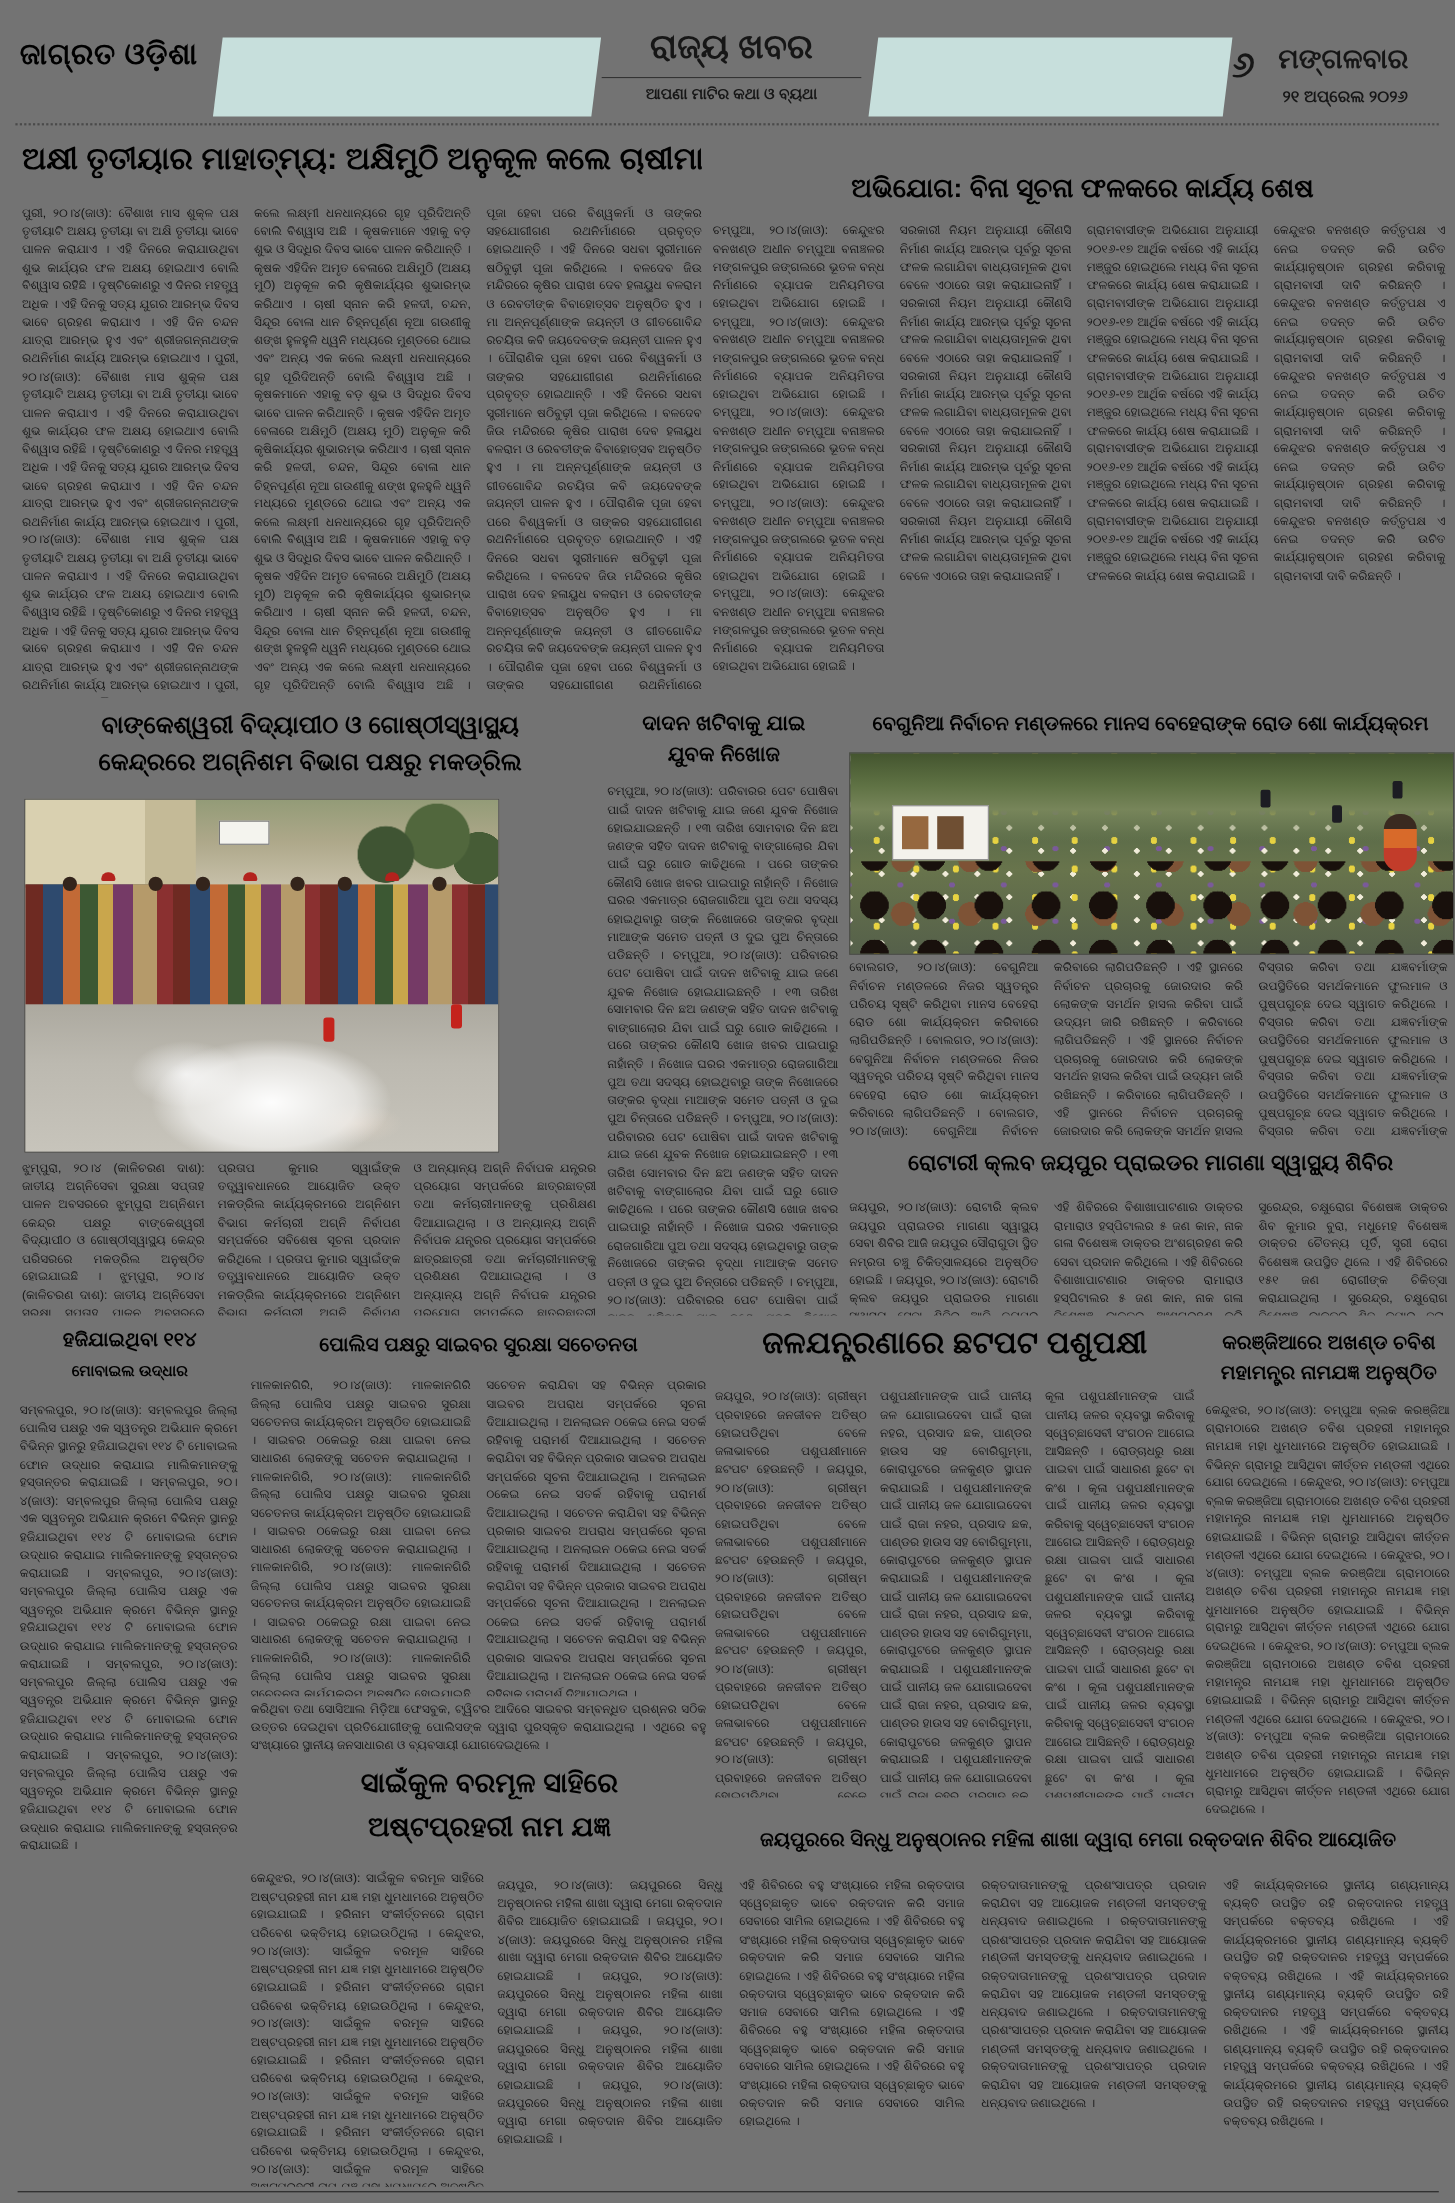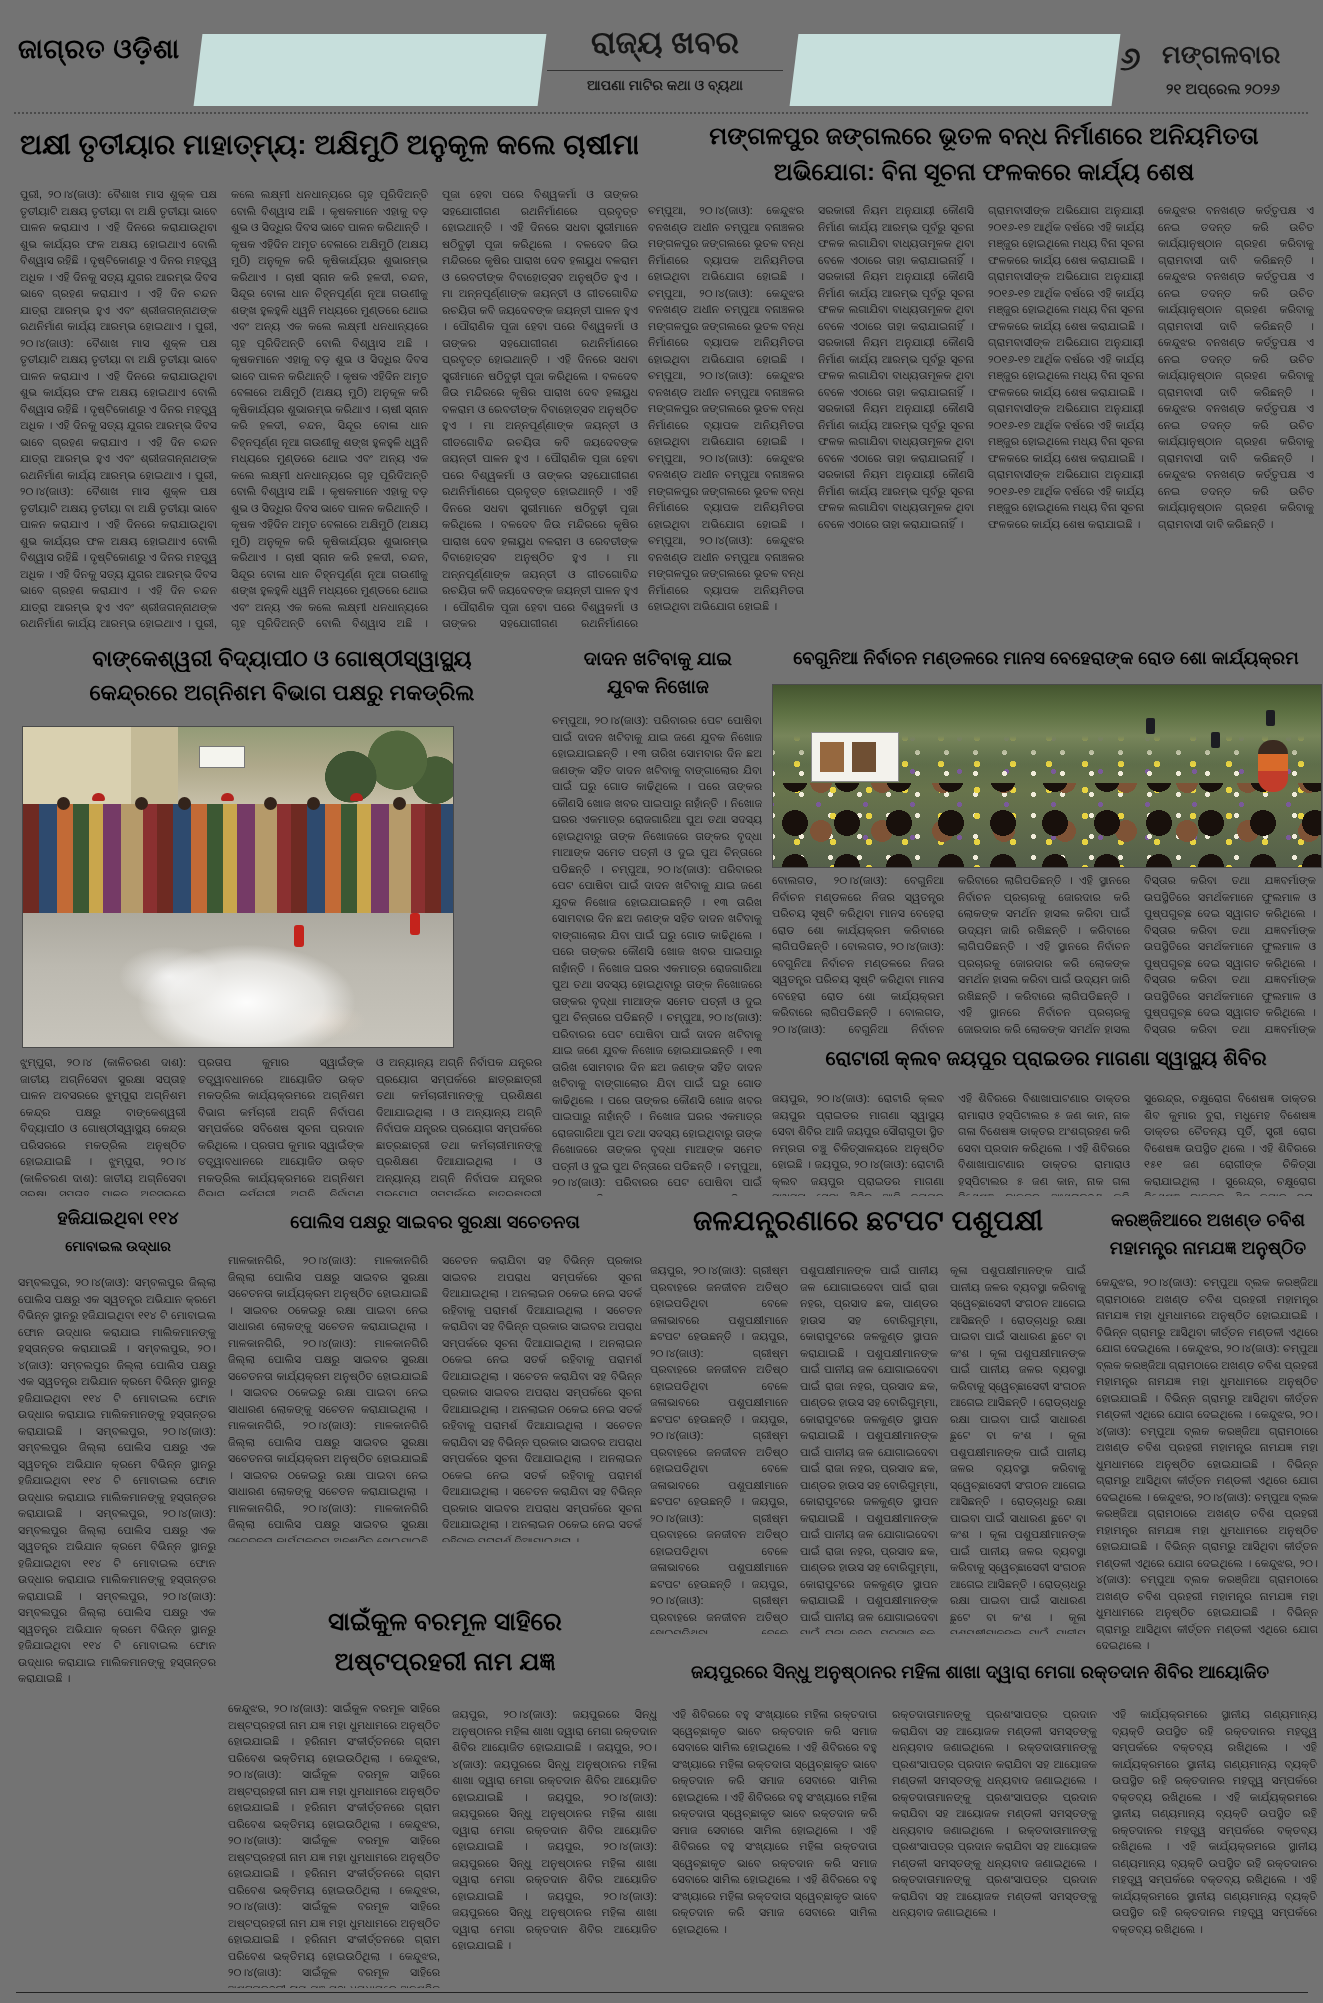--- a/index.html
+++ b/index.html
@@ -82,21 +82,20 @@
   <div class="abs pagenum">୬</div>
   <div class="abs day">ମଙ୍ଗଳବାର</div>
   <div class="abs date">୨୧ ଅପ୍ରେଲ ୨୦୨୬</div>
   <div class="abs dotted"></div>
 
   <div class="abs h" style="left:20px;top:128px;width:618px;font-size:28px;">ଅକ୍ଷୀ ତୃତୀୟାର ମାହାତ୍ମ୍ୟ: ଅକ୍ଷିମୁଠି ଅନୁକୂଳ କଲେ ଚାଷୀମାନେ</div>
   <div class="abs col" style="left:20px;top:186px;width:197px;height:448px;">ପୁରୀ, ୨୦।୪(ଜାଓ): ବୈଶାଖ ମାସ ଶୁକ୍ଳ ପକ୍ଷ ତୃତୀୟାଟି ଅକ୍ଷୟ ତୃତୀୟା ବା ଅକ୍ଷି ତୃତୀୟା ଭାବେ ପାଳନ କରାଯାଏ । ଏହି ଦିନରେ କରାଯାଉଥିବା ଶୁଭ କାର୍ଯ୍ୟର ଫଳ ଅକ୍ଷୟ ହୋଇଥାଏ ବୋଲି ବିଶ୍ୱାସ ରହିଛି । ଦୃଷ୍ଟିକୋଣରୁ ଏ ଦିନର ମହତ୍ତ୍ୱ ଅଧିକ । ଏହି ଦିନକୁ ସତ୍ୟ ଯୁଗର ଆରମ୍ଭ ଦିବସ ଭାବେ ଗ୍ରହଣ କରାଯାଏ । ଏହି ଦିନ ଚନ୍ଦନ ଯାତ୍ରା ଆରମ୍ଭ ହୁଏ ଏବଂ ଶ୍ରୀଜଗନ୍ନାଥଙ୍କ ରଥନିର୍ମାଣ କାର୍ଯ୍ୟ ଆରମ୍ଭ ହୋଇଥାଏ । ପୁରୀ, ୨୦।୪(ଜାଓ): ବୈଶାଖ ମାସ ଶୁକ୍ଳ ପକ୍ଷ ତୃତୀୟାଟି ଅକ୍ଷୟ ତୃତୀୟା ବା ଅକ୍ଷି ତୃତୀୟା ଭାବେ ପାଳନ କରାଯାଏ । ଏହି ଦିନରେ କରାଯାଉଥିବା ଶୁଭ କାର୍ଯ୍ୟର ଫଳ ଅକ୍ଷୟ ହୋଇଥାଏ ବୋଲି ବିଶ୍ୱାସ ରହିଛି । ଦୃଷ୍ଟିକୋଣରୁ ଏ ଦିନର ମହତ୍ତ୍ୱ ଅଧିକ । ଏହି ଦିନକୁ ସତ୍ୟ ଯୁଗର ଆରମ୍ଭ ଦିବସ ଭାବେ ଗ୍ରହଣ କରାଯାଏ । ଏହି ଦିନ ଚନ୍ଦନ ଯାତ୍ରା ଆରମ୍ଭ ହୁଏ ଏବଂ ଶ୍ରୀଜଗନ୍ନାଥଙ୍କ ରଥନିର୍ମାଣ କାର୍ଯ୍ୟ ଆରମ୍ଭ ହୋଇଥାଏ । ପୁରୀ, ୨୦।୪(ଜାଓ): ବୈଶାଖ ମାସ ଶୁକ୍ଳ ପକ୍ଷ ତୃତୀୟାଟି ଅକ୍ଷୟ ତୃତୀୟା ବା ଅକ୍ଷି ତୃତୀୟା ଭାବେ ପାଳନ କରାଯାଏ । ଏହି ଦିନରେ କରାଯାଉଥିବା ଶୁଭ କାର୍ଯ୍ୟର ଫଳ ଅକ୍ଷୟ ହୋଇଥାଏ ବୋଲି ବିଶ୍ୱାସ ରହିଛି । ଦୃଷ୍ଟିକୋଣରୁ ଏ ଦିନର ମହତ୍ତ୍ୱ ଅଧିକ । ଏହି ଦିନକୁ ସତ୍ୟ ଯୁଗର ଆରମ୍ଭ ଦିବସ ଭାବେ ଗ୍ରହଣ କରାଯାଏ । ଏହି ଦିନ ଚନ୍ଦନ ଯାତ୍ରା ଆରମ୍ଭ ହୁଏ ଏବଂ ଶ୍ରୀଜଗନ୍ନାଥଙ୍କ ରଥନିର୍ମାଣ କାର୍ଯ୍ୟ ଆରମ୍ଭ ହୋଇଥାଏ । ପୁରୀ, ୨୦।୪(ଜାଓ): ବୈଶାଖ ମାସ ଶୁକ୍ଳ ପକ୍ଷ ତୃତୀୟାଟି ଅକ୍ଷୟ ତୃତୀୟା ବା ଅକ୍ଷି ତୃତୀୟା ଭାବେ ପାଳନ କରାଯାଏ । ଏହି ଦିନରେ କରାଯାଉଥିବା ଶୁଭ କାର୍ଯ୍ୟର ଫଳ ଅକ୍ଷୟ ହୋଇଥାଏ ବୋଲି ବିଶ୍ୱାସ ରହିଛି । ଦୃଷ୍ଟିକୋଣରୁ ଏ ଦିନର ମହତ୍ତ୍ୱ ଅଧିକ । ଏହି ଦିନକୁ ସତ୍ୟ ଯୁଗର ଆରମ୍ଭ ଦିବସ ଭାବେ ଗ୍ରହଣ କରାଯାଏ । ଏହି ଦିନ ଚନ୍ଦନ ଯାତ୍ରା ଆରମ୍ଭ ହୁଏ ଏବଂ ଶ୍ରୀଜଗନ୍ନାଥଙ୍କ ରଥନିର୍ମାଣ କାର୍ଯ୍ୟ ଆରମ୍ଭ ହୋଇଥାଏ । ପୁରୀ, ୨୦।୪(ଜାଓ): ବୈଶାଖ ମାସ ଶୁକ୍ଳ ପକ୍ଷ ତୃତୀୟାଟି ଅକ୍ଷୟ ତୃତୀୟା ବା ଅକ୍ଷି ତୃତୀୟା ଭାବେ ପାଳନ କରାଯାଏ । ଏହି ଦିନରେ କରାଯାଉଥିବା ଶୁଭ କାର୍ଯ୍ୟର ଫଳ ଅକ୍ଷୟ ହୋଇଥାଏ ବୋଲି ବିଶ୍ୱାସ ରହିଛି । ଦୃଷ୍ଟିକୋଣରୁ ଏ ଦିନର ମହତ୍ତ୍ୱ ଅଧିକ । ଏହି ଦିନକୁ ସତ୍ୟ ଯୁଗର ଆରମ୍ଭ ଦିବସ ଭାବେ ଗ୍ରହଣ କରାଯାଏ । ଏହି ଦିନ ଚନ୍ଦନ ଯାତ୍ରା ଆରମ୍ଭ ହୁଏ ଏବଂ ଶ୍ରୀଜଗନ୍ନାଥଙ୍କ ରଥନିର୍ମାଣ କାର୍ଯ୍ୟ ଆରମ୍ଭ ହୋଇଥାଏ ।</div>
   <div class="abs col" style="left:231px;top:186px;width:197px;height:448px;">କଲେ ଲକ୍ଷ୍ମୀ ଧନଧାନ୍ୟରେ ଗୃହ ପୂରିଦିଅନ୍ତି ବୋଲି ବିଶ୍ୱାସ ଅଛି । କୃଷକମାନେ ଏହାକୁ ବଡ଼ ଶୁଭ ଓ ସିଦ୍ଧିର ଦିବସ ଭାବେ ପାଳନ କରିଥାନ୍ତି । କୃଷକ ଏହିଦିନ ଅମୃତ ବେଳାରେ ଅକ୍ଷିମୁଠି (ଅକ୍ଷୟ ମୁଠି) ଅନୁକୂଳ କରି କୃଷିକାର୍ଯ୍ୟର ଶୁଭାରମ୍ଭ କରିଥାଏ । ଚାଷୀ ସ୍ନାନ କରି ହଳଦୀ, ଚନ୍ଦନ, ସିନ୍ଦୂର ବୋଳା ଧାନ ଚିହ୍ନପୂର୍ଣ୍ଣ ନୂଆ ଗଉଣୀକୁ ଶଙ୍ଖ ହୁଳହୁଳି ଧ୍ୱନି ମଧ୍ୟରେ ମୁଣ୍ଡରେ ଥୋଇ ଏବଂ ଅନ୍ୟ ଏକ କଲେ ଲକ୍ଷ୍ମୀ ଧନଧାନ୍ୟରେ ଗୃହ ପୂରିଦିଅନ୍ତି ବୋଲି ବିଶ୍ୱାସ ଅଛି । କୃଷକମାନେ ଏହାକୁ ବଡ଼ ଶୁଭ ଓ ସିଦ୍ଧିର ଦିବସ ଭାବେ ପାଳନ କରିଥାନ୍ତି । କୃଷକ ଏହିଦିନ ଅମୃତ ବେଳାରେ ଅକ୍ଷିମୁଠି (ଅକ୍ଷୟ ମୁଠି) ଅନୁକୂଳ କରି କୃଷିକାର୍ଯ୍ୟର ଶୁଭାରମ୍ଭ କରିଥାଏ । ଚାଷୀ ସ୍ନାନ କରି ହଳଦୀ, ଚନ୍ଦନ, ସିନ୍ଦୂର ବୋଳା ଧାନ ଚିହ୍ନପୂର୍ଣ୍ଣ ନୂଆ ଗଉଣୀକୁ ଶଙ୍ଖ ହୁଳହୁଳି ଧ୍ୱନି ମଧ୍ୟରେ ମୁଣ୍ଡରେ ଥୋଇ ଏବଂ ଅନ୍ୟ ଏକ କଲେ ଲକ୍ଷ୍ମୀ ଧନଧାନ୍ୟରେ ଗୃହ ପୂରିଦିଅନ୍ତି ବୋଲି ବିଶ୍ୱାସ ଅଛି । କୃଷକମାନେ ଏହାକୁ ବଡ଼ ଶୁଭ ଓ ସିଦ୍ଧିର ଦିବସ ଭାବେ ପାଳନ କରିଥାନ୍ତି । କୃଷକ ଏହିଦିନ ଅମୃତ ବେଳାରେ ଅକ୍ଷିମୁଠି (ଅକ୍ଷୟ ମୁଠି) ଅନୁକୂଳ କରି କୃଷିକାର୍ଯ୍ୟର ଶୁଭାରମ୍ଭ କରିଥାଏ । ଚାଷୀ ସ୍ନାନ କରି ହଳଦୀ, ଚନ୍ଦନ, ସିନ୍ଦୂର ବୋଳା ଧାନ ଚିହ୍ନପୂର୍ଣ୍ଣ ନୂଆ ଗଉଣୀକୁ ଶଙ୍ଖ ହୁଳହୁଳି ଧ୍ୱନି ମଧ୍ୟରେ ମୁଣ୍ଡରେ ଥୋଇ ଏବଂ ଅନ୍ୟ ଏକ କଲେ ଲକ୍ଷ୍ମୀ ଧନଧାନ୍ୟରେ ଗୃହ ପୂରିଦିଅନ୍ତି ବୋଲି ବିଶ୍ୱାସ ଅଛି । କୃଷକମାନେ ଏହାକୁ ବଡ଼ ଶୁଭ ଓ ସିଦ୍ଧିର ଦିବସ ଭାବେ ପାଳନ କରିଥାନ୍ତି । କୃଷକ ଏହିଦିନ ଅମୃତ ବେଳାରେ ଅକ୍ଷିମୁଠି (ଅକ୍ଷୟ ମୁଠି) ଅନୁକୂଳ କରି କୃଷିକାର୍ଯ୍ୟର ଶୁଭାରମ୍ଭ କରିଥାଏ । ଚାଷୀ ସ୍ନାନ କରି ହଳଦୀ, ଚନ୍ଦନ, ସିନ୍ଦୂର ବୋଳା ଧାନ ଚିହ୍ନପୂର୍ଣ୍ଣ ନୂଆ ଗଉଣୀକୁ ଶଙ୍ଖ ହୁଳହୁଳି ଧ୍ୱନି ମଧ୍ୟରେ ମୁଣ୍ଡରେ ଥୋଇ ଏବଂ ଅନ୍ୟ ଏକ କଲେ ଲକ୍ଷ୍ମୀ ଧନଧାନ୍ୟରେ ଗୃହ ପୂରିଦିଅନ୍ତି ବୋଲି ବିଶ୍ୱାସ ଅଛି । କୃଷକମାନେ ଏହାକୁ ବଡ଼ ଶୁଭ ଓ ସିଦ୍ଧିର ଦିବସ ଭାବେ ପାଳନ କରିଥାନ୍ତି । କୃଷକ ଏହିଦିନ ଅମୃତ ବେଳାରେ ଅକ୍ଷିମୁଠି (ଅକ୍ଷୟ ମୁଠି) ଅନୁକୂଳ କରି କୃଷିକାର୍ଯ୍ୟର ଶୁଭାରମ୍ଭ କରିଥାଏ । ଚାଷୀ ସ୍ନାନ କରି ହଳଦୀ, ଚନ୍ଦନ, ସିନ୍ଦୂର ବୋଳା ଧାନ ଚିହ୍ନପୂର୍ଣ୍ଣ ନୂଆ ଗଉଣୀକୁ ଶଙ୍ଖ ହୁଳହୁଳି ଧ୍ୱନି ମଧ୍ୟରେ ମୁଣ୍ଡରେ ଥୋଇ ଏବଂ ଅନ୍ୟ ଏକ</div>
   <div class="abs col" style="left:442px;top:186px;width:196px;height:448px;">ପୂଜା ହେବା ପରେ ବିଶ୍ୱକର୍ମା ଓ ତାଙ୍କର ସହଯୋଗୀଗଣ ରଥନିର୍ମାଣରେ ପ୍ରବୃତ୍ତ ହୋଇଥାନ୍ତି । ଏହି ଦିନରେ ସଧବା ସ୍ତ୍ରୀମାନେ ଷଠିବୁଢ଼ୀ ପୂଜା କରିଥିଲେ । ବଳଦେବ ଜିଉ ମନ୍ଦିରରେ କୃଷିର ପାରାଖ ଦେବ ହଳାୟୁଧ ବଳରାମ ଓ ରେବତୀଙ୍କ ବିବାହୋତ୍ସବ ଅନୁଷ୍ଠିତ ହୁଏ । ମା ଅନ୍ନପୂର୍ଣ୍ଣାଙ୍କ ଜୟନ୍ତୀ ଓ ଗୀତଗୋବିନ୍ଦ ରଚୟିତା କବି ଜୟଦେବଙ୍କ ଜୟନ୍ତୀ ପାଳନ ହୁଏ । ପୌରାଣିକ ପୂଜା ହେବା ପରେ ବିଶ୍ୱକର୍ମା ଓ ତାଙ୍କର ସହଯୋଗୀଗଣ ରଥନିର୍ମାଣରେ ପ୍ରବୃତ୍ତ ହୋଇଥାନ୍ତି । ଏହି ଦିନରେ ସଧବା ସ୍ତ୍ରୀମାନେ ଷଠିବୁଢ଼ୀ ପୂଜା କରିଥିଲେ । ବଳଦେବ ଜିଉ ମନ୍ଦିରରେ କୃଷିର ପାରାଖ ଦେବ ହଳାୟୁଧ ବଳରାମ ଓ ରେବତୀଙ୍କ ବିବାହୋତ୍ସବ ଅନୁଷ୍ଠିତ ହୁଏ । ମା ଅନ୍ନପୂର୍ଣ୍ଣାଙ୍କ ଜୟନ୍ତୀ ଓ ଗୀତଗୋବିନ୍ଦ ରଚୟିତା କବି ଜୟଦେବଙ୍କ ଜୟନ୍ତୀ ପାଳନ ହୁଏ । ପୌରାଣିକ ପୂଜା ହେବା ପରେ ବିଶ୍ୱକର୍ମା ଓ ତାଙ୍କର ସହଯୋଗୀଗଣ ରଥନିର୍ମାଣରେ ପ୍ରବୃତ୍ତ ହୋଇଥାନ୍ତି । ଏହି ଦିନରେ ସଧବା ସ୍ତ୍ରୀମାନେ ଷଠିବୁଢ଼ୀ ପୂଜା କରିଥିଲେ । ବଳଦେବ ଜିଉ ମନ୍ଦିରରେ କୃଷିର ପାରାଖ ଦେବ ହଳାୟୁଧ ବଳରାମ ଓ ରେବତୀଙ୍କ ବିବାହୋତ୍ସବ ଅନୁଷ୍ଠିତ ହୁଏ । ମା ଅନ୍ନପୂର୍ଣ୍ଣାଙ୍କ ଜୟନ୍ତୀ ଓ ଗୀତଗୋବିନ୍ଦ ରଚୟିତା କବି ଜୟଦେବଙ୍କ ଜୟନ୍ତୀ ପାଳନ ହୁଏ । ପୌରାଣିକ ପୂଜା ହେବା ପରେ ବିଶ୍ୱକର୍ମା ଓ ତାଙ୍କର ସହଯୋଗୀଗଣ ରଥନିର୍ମାଣରେ ପ୍ରବୃତ୍ତ ହୋଇଥାନ୍ତି । ଏହି ଦିନରେ ସଧବା ସ୍ତ୍ରୀମାନେ ଷଠିବୁଢ଼ୀ ପୂଜା କରିଥିଲେ । ବଳଦେବ ଜିଉ ମନ୍ଦିରରେ କୃଷିର ପାରାଖ ଦେବ ହଳାୟୁଧ ବଳରାମ ଓ ରେବତୀଙ୍କ ବିବାହୋତ୍ସବ ଅନୁଷ୍ଠିତ ହୁଏ । ମା ଅନ୍ନପୂର୍ଣ୍ଣାଙ୍କ ଜୟନ୍ତୀ ଓ ଗୀତଗୋବିନ୍ଦ ରଚୟିତା କବି ଜୟଦେବଙ୍କ ଜୟନ୍ତୀ ପାଳନ ହୁଏ । ପୌରାଣିକ ପୂଜା ହେବା ପରେ ବିଶ୍ୱକର୍ମା ଓ ତାଙ୍କର ସହଯୋଗୀଗଣ ରଥନିର୍ମାଣରେ ପ୍ରବୃତ୍ତ ହୋଇଥାନ୍ତି । ଏହି ଦିନରେ ସଧବା ସ୍ତ୍ରୀମାନେ ଷଠିବୁଢ଼ୀ ପୂଜା କରିଥିଲେ । ବଳଦେବ ଜିଉ ମନ୍ଦିରରେ କୃଷିର ପାରାଖ ଦେବ ହଳାୟୁଧ ବଳରାମ ଓ ରେବତୀଙ୍କ ବିବାହୋତ୍ସବ ଅନୁଷ୍ଠିତ ହୁଏ । ମା ଅନ୍ନପୂର୍ଣ୍ଣାଙ୍କ ଜୟନ୍ତୀ ଓ ଗୀତଗୋବିନ୍ଦ ରଚୟିତା କବି ଜୟଦେବଙ୍କ ଜୟନ୍ତୀ ପାଳନ ହୁଏ । ପୌରାଣିକ</div>
 
-  <div class="abs h" style="left:648px;top:122px;width:672px;font-size:24px;">ମଙ୍ଗଳପୁର ଜଙ୍ଗଲରେ ଭୂତଳ ବନ୍ଧ ନିର୍ମାଣରେ ଅନିୟମିତତା</div>
   <div class="abs h" style="left:648px;top:158px;width:672px;font-size:24px;">ଅଭିଯୋଗ: ବିନା ସୂଚନା ଫଳକରେ କାର୍ଯ୍ୟ ଶେଷ</div>
   <div class="abs col" style="left:648px;top:202px;width:156px;height:432px;">ଚମ୍ପୁଆ, ୨୦।୪(ଜାଓ): କେନ୍ଦୁଝର ବନଖଣ୍ଡ ଅଧୀନ ଚମ୍ପୁଆ ବନାଞ୍ଚଳର ମଙ୍ଗଳପୁର ଜଙ୍ଗଲରେ ଭୂତଳ ବନ୍ଧ ନିର୍ମାଣରେ ବ୍ୟାପକ ଅନିୟମିତତା ହୋଇଥିବା ଅଭିଯୋଗ ହୋଇଛି । ଚମ୍ପୁଆ, ୨୦।୪(ଜାଓ): କେନ୍ଦୁଝର ବନଖଣ୍ଡ ଅଧୀନ ଚମ୍ପୁଆ ବନାଞ୍ଚଳର ମଙ୍ଗଳପୁର ଜଙ୍ଗଲରେ ଭୂତଳ ବନ୍ଧ ନିର୍ମାଣରେ ବ୍ୟାପକ ଅନିୟମିତତା ହୋଇଥିବା ଅଭିଯୋଗ ହୋଇଛି । ଚମ୍ପୁଆ, ୨୦।୪(ଜାଓ): କେନ୍ଦୁଝର ବନଖଣ୍ଡ ଅଧୀନ ଚମ୍ପୁଆ ବନାଞ୍ଚଳର ମଙ୍ଗଳପୁର ଜଙ୍ଗଲରେ ଭୂତଳ ବନ୍ଧ ନିର୍ମାଣରେ ବ୍ୟାପକ ଅନିୟମିତତା ହୋଇଥିବା ଅଭିଯୋଗ ହୋଇଛି । ଚମ୍ପୁଆ, ୨୦।୪(ଜାଓ): କେନ୍ଦୁଝର ବନଖଣ୍ଡ ଅଧୀନ ଚମ୍ପୁଆ ବନାଞ୍ଚଳର ମଙ୍ଗଳପୁର ଜଙ୍ଗଲରେ ଭୂତଳ ବନ୍ଧ ନିର୍ମାଣରେ ବ୍ୟାପକ ଅନିୟମିତତା ହୋଇଥିବା ଅଭିଯୋଗ ହୋଇଛି । ଚମ୍ପୁଆ, ୨୦।୪(ଜାଓ): କେନ୍ଦୁଝର ବନଖଣ୍ଡ ଅଧୀନ ଚମ୍ପୁଆ ବନାଞ୍ଚଳର ମଙ୍ଗଳପୁର ଜଙ୍ଗଲରେ ଭୂତଳ ବନ୍ଧ ନିର୍ମାଣରେ ବ୍ୟାପକ ଅନିୟମିତତା ହୋଇଥିବା ଅଭିଯୋଗ ହୋଇଛି ।</div>
   <div class="abs col" style="left:818px;top:202px;width:156px;height:432px;">ସରକାରୀ ନିୟମ ଅନୁଯାୟୀ କୌଣସି ନିର୍ମାଣ କାର୍ଯ୍ୟ ଆରମ୍ଭ ପୂର୍ବରୁ ସୂଚନା ଫଳକ ଲଗାଯିବା ବାଧ୍ୟତାମୂଳକ ଥିବା ବେଳେ ଏଠାରେ ତାହା କରାଯାଇନାହିଁ । ସରକାରୀ ନିୟମ ଅନୁଯାୟୀ କୌଣସି ନିର୍ମାଣ କାର୍ଯ୍ୟ ଆରମ୍ଭ ପୂର୍ବରୁ ସୂଚନା ଫଳକ ଲଗାଯିବା ବାଧ୍ୟତାମୂଳକ ଥିବା ବେଳେ ଏଠାରେ ତାହା କରାଯାଇନାହିଁ । ସରକାରୀ ନିୟମ ଅନୁଯାୟୀ କୌଣସି ନିର୍ମାଣ କାର୍ଯ୍ୟ ଆରମ୍ଭ ପୂର୍ବରୁ ସୂଚନା ଫଳକ ଲଗାଯିବା ବାଧ୍ୟତାମୂଳକ ଥିବା ବେଳେ ଏଠାରେ ତାହା କରାଯାଇନାହିଁ । ସରକାରୀ ନିୟମ ଅନୁଯାୟୀ କୌଣସି ନିର୍ମାଣ କାର୍ଯ୍ୟ ଆରମ୍ଭ ପୂର୍ବରୁ ସୂଚନା ଫଳକ ଲଗାଯିବା ବାଧ୍ୟତାମୂଳକ ଥିବା ବେଳେ ଏଠାରେ ତାହା କରାଯାଇନାହିଁ । ସରକାରୀ ନିୟମ ଅନୁଯାୟୀ କୌଣସି ନିର୍ମାଣ କାର୍ଯ୍ୟ ଆରମ୍ଭ ପୂର୍ବରୁ ସୂଚନା ଫଳକ ଲଗାଯିବା ବାଧ୍ୟତାମୂଳକ ଥିବା ବେଳେ ଏଠାରେ ତାହା କରାଯାଇନାହିଁ ।</div>
   <div class="abs col" style="left:988px;top:202px;width:156px;height:432px;">ଗ୍ରାମବାସୀଙ୍କ ଅଭିଯୋଗ ଅନୁଯାୟୀ ୨୦୧୬-୧୭ ଆର୍ଥିକ ବର୍ଷରେ ଏହି କାର୍ଯ୍ୟ ମଞ୍ଜୁର ହୋଇଥିଲେ ମଧ୍ୟ ବିନା ସୂଚନା ଫଳକରେ କାର୍ଯ୍ୟ ଶେଷ କରାଯାଇଛି । ଗ୍ରାମବାସୀଙ୍କ ଅଭିଯୋଗ ଅନୁଯାୟୀ ୨୦୧୬-୧୭ ଆର୍ଥିକ ବର୍ଷରେ ଏହି କାର୍ଯ୍ୟ ମଞ୍ଜୁର ହୋଇଥିଲେ ମଧ୍ୟ ବିନା ସୂଚନା ଫଳକରେ କାର୍ଯ୍ୟ ଶେଷ କରାଯାଇଛି । ଗ୍ରାମବାସୀଙ୍କ ଅଭିଯୋଗ ଅନୁଯାୟୀ ୨୦୧୬-୧୭ ଆର୍ଥିକ ବର୍ଷରେ ଏହି କାର୍ଯ୍ୟ ମଞ୍ଜୁର ହୋଇଥିଲେ ମଧ୍ୟ ବିନା ସୂଚନା ଫଳକରେ କାର୍ଯ୍ୟ ଶେଷ କରାଯାଇଛି । ଗ୍ରାମବାସୀଙ୍କ ଅଭିଯୋଗ ଅନୁଯାୟୀ ୨୦୧୬-୧୭ ଆର୍ଥିକ ବର୍ଷରେ ଏହି କାର୍ଯ୍ୟ ମଞ୍ଜୁର ହୋଇଥିଲେ ମଧ୍ୟ ବିନା ସୂଚନା ଫଳକରେ କାର୍ଯ୍ୟ ଶେଷ କରାଯାଇଛି । ଗ୍ରାମବାସୀଙ୍କ ଅଭିଯୋଗ ଅନୁଯାୟୀ ୨୦୧୬-୧୭ ଆର୍ଥିକ ବର୍ଷରେ ଏହି କାର୍ଯ୍ୟ ମଞ୍ଜୁର ହୋଇଥିଲେ ମଧ୍ୟ ବିନା ସୂଚନା ଫଳକରେ କାର୍ଯ୍ୟ ଶେଷ କରାଯାଇଛି ।</div>
   <div class="abs col" style="left:1158px;top:202px;width:156px;height:432px;">କେନ୍ଦୁଝର ବନଖଣ୍ଡ କର୍ତ୍ତୃପକ୍ଷ ଏ ନେଇ ତଦନ୍ତ କରି ଉଚିତ କାର୍ଯ୍ୟାନୁଷ୍ଠାନ ଗ୍ରହଣ କରିବାକୁ ଗ୍ରାମବାସୀ ଦାବି କରିଛନ୍ତି । କେନ୍ଦୁଝର ବନଖଣ୍ଡ କର୍ତ୍ତୃପକ୍ଷ ଏ ନେଇ ତଦନ୍ତ କରି ଉଚିତ କାର୍ଯ୍ୟାନୁଷ୍ଠାନ ଗ୍ରହଣ କରିବାକୁ ଗ୍ରାମବାସୀ ଦାବି କରିଛନ୍ତି । କେନ୍ଦୁଝର ବନଖଣ୍ଡ କର୍ତ୍ତୃପକ୍ଷ ଏ ନେଇ ତଦନ୍ତ କରି ଉଚିତ କାର୍ଯ୍ୟାନୁଷ୍ଠାନ ଗ୍ରହଣ କରିବାକୁ ଗ୍ରାମବାସୀ ଦାବି କରିଛନ୍ତି । କେନ୍ଦୁଝର ବନଖଣ୍ଡ କର୍ତ୍ତୃପକ୍ଷ ଏ ନେଇ ତଦନ୍ତ କରି ଉଚିତ କାର୍ଯ୍ୟାନୁଷ୍ଠାନ ଗ୍ରହଣ କରିବାକୁ ଗ୍ରାମବାସୀ ଦାବି କରିଛନ୍ତି । କେନ୍ଦୁଝର ବନଖଣ୍ଡ କର୍ତ୍ତୃପକ୍ଷ ଏ ନେଇ ତଦନ୍ତ କରି ଉଚିତ କାର୍ଯ୍ୟାନୁଷ୍ଠାନ ଗ୍ରହଣ କରିବାକୁ ଗ୍ରାମବାସୀ ଦାବି କରିଛନ୍ତି ।</div>
 
   <div class="abs h" style="left:20px;top:646px;width:524px;font-size:22px;">ବାଙ୍କେଶ୍ୱରୀ ବିଦ୍ୟାପୀଠ ଓ ଗୋଷ୍ଠୀସ୍ୱାସ୍ଥ୍ୟ</div>
   <div class="abs h" style="left:20px;top:680px;width:524px;font-size:22px;">କେନ୍ଦ୍ରରେ ଅଗ୍ନିଶମ ବିଭାଗ ପକ୍ଷରୁ ମକଡ୍ରିଲ</div>
   <div class="abs photo photo-fire" style="left:22px;top:726px;width:430px;height:320px;">
     <div class="abs bldg"></div>
@@ -144,20 +143,21 @@
   <div class="abs col" style="left:958px;top:1090px;width:172px;height:106px;">ଏହି ଶିବିରରେ ବିଶାଖାପାଟଣାର ଡାକ୍ତର ରାମାରାଓ ହସ୍ପିଟାଲର ୫ ଜଣ କାନ, ନାକ ଗଳା ବିଶେଷଜ୍ଞ ଡାକ୍ତର ଅଂଶଗ୍ରହଣ କରି ସେବା ପ୍ରଦାନ କରିଥିଲେ । ଏହି ଶିବିରରେ ବିଶାଖାପାଟଣାର ଡାକ୍ତର ରାମାରାଓ ହସ୍ପିଟାଲର ୫ ଜଣ କାନ, ନାକ ଗଳା ବିଶେଷଜ୍ଞ ଡାକ୍ତର ଅଂଶଗ୍ରହଣ କରି ସେବା ପ୍ରଦାନ କରିଥିଲେ । ଏହି ଶିବିରରେ ବିଶାଖାପାଟଣାର ଡାକ୍ତର ରାମାରାଓ ହସ୍ପିଟାଲର ୫ ଜଣ କାନ, ନାକ ଗଳା ବିଶେଷଜ୍ଞ ଡାକ୍ତର ଅଂଶଗ୍ରହଣ କରି ସେବା ପ୍ରଦାନ କରିଥିଲେ । ଏହି ଶିବିରରେ ବିଶାଖାପାଟଣାର ଡାକ୍ତର ରାମାରାଓ ହସ୍ପିଟାଲର ୫ ଜଣ କାନ, ନାକ ଗଳା ବିଶେଷଜ୍ଞ ଡାକ୍ତର ଅଂଶଗ୍ରହଣ କରି ସେବା ପ୍ରଦାନ କରିଥିଲେ । ଏହି ଶିବିରରେ ବିଶାଖାପାଟଣାର ଡାକ୍ତର ରାମାରାଓ ହସ୍ପିଟାଲର ୫ ଜଣ କାନ, ନାକ ଗଳା ବିଶେଷଜ୍ଞ ଡାକ୍ତର ଅଂଶଗ୍ରହଣ କରି ସେବା ପ୍ରଦାନ କରିଥିଲେ ।</div>
   <div class="abs col" style="left:1144px;top:1090px;width:172px;height:106px;">ସୁରେନ୍ଦ୍ର, ଚକ୍ଷୁରୋଗ ବିଶେଷଜ୍ଞ ଡାକ୍ତର ଶିବ କୁମାର ବୁରା, ମଧୁମେହ ବିଶେଷଜ୍ଞ ଡାକ୍ତର ଚୈତନ୍ୟ ପୂର୍ତି, ସ୍ତ୍ରୀ ରୋଗ ବିଶେଷଜ୍ଞ ଉପସ୍ଥିତ ଥିଲେ । ଏହି ଶିବିରରେ ୧୫୧ ଜଣ ରୋଗୀଙ୍କ ଚିକିତ୍ସା କରାଯାଇଥିଲା । ସୁରେନ୍ଦ୍ର, ଚକ୍ଷୁରୋଗ ବିଶେଷଜ୍ଞ ଡାକ୍ତର ଶିବ କୁମାର ବୁରା, ମଧୁମେହ ବିଶେଷଜ୍ଞ ଡାକ୍ତର ଚୈତନ୍ୟ ପୂର୍ତି, ସ୍ତ୍ରୀ ରୋଗ ବିଶେଷଜ୍ଞ ଉପସ୍ଥିତ ଥିଲେ । ଏହି ଶିବିରରେ ୧୫୧ ଜଣ ରୋଗୀଙ୍କ ଚିକିତ୍ସା କରାଯାଇଥିଲା । ସୁରେନ୍ଦ୍ର, ଚକ୍ଷୁରୋଗ ବିଶେଷଜ୍ଞ ଡାକ୍ତର ଶିବ କୁମାର ବୁରା, ମଧୁମେହ ବିଶେଷଜ୍ଞ ଡାକ୍ତର ଚୈତନ୍ୟ ପୂର୍ତି, ସ୍ତ୍ରୀ ରୋଗ ବିଶେଷଜ୍ଞ ଉପସ୍ଥିତ ଥିଲେ । ଏହି ଶିବିରରେ ୧୫୧ ଜଣ ରୋଗୀଙ୍କ ଚିକିତ୍ସା କରାଯାଇଥିଲା । ସୁରେନ୍ଦ୍ର, ଚକ୍ଷୁରୋଗ ବିଶେଷଜ୍ଞ ଡାକ୍ତର ଶିବ କୁମାର ବୁରା, ମଧୁମେହ ବିଶେଷଜ୍ଞ ଡାକ୍ତର ଚୈତନ୍ୟ ପୂର୍ତି, ସ୍ତ୍ରୀ ରୋଗ ବିଶେଷଜ୍ଞ ଉପସ୍ଥିତ ଥିଲେ । ଏହି ଶିବିରରେ ୧୫୧ ଜଣ ରୋଗୀଙ୍କ ଚିକିତ୍ସା କରାଯାଇଥିଲା । ସୁରେନ୍ଦ୍ର, ଚକ୍ଷୁରୋଗ ବିଶେଷଜ୍ଞ ଡାକ୍ତର ଶିବ କୁମାର ବୁରା, ମଧୁମେହ ବିଶେଷଜ୍ଞ ଡାକ୍ତର ଚୈତନ୍ୟ ପୂର୍ତି, ସ୍ତ୍ରୀ ରୋଗ ବିଶେଷଜ୍ଞ ଉପସ୍ଥିତ ଥିଲେ । ଏହି ଶିବିରରେ ୧୫୧ ଜଣ ରୋଗୀଙ୍କ ଚିକିତ୍ସା କରାଯାଇଥିଲା ।</div>
 
   <div class="abs h" style="left:18px;top:1208px;width:200px;font-size:18px;">ହଜିଯାଇଥିବା ୧୧୪</div>
   <div class="abs h" style="left:18px;top:1238px;width:200px;font-size:14px;">ମୋବାଇଲ ଉଦ୍ଧାର</div>
   <div class="abs col" style="left:18px;top:1274px;width:198px;height:714px;">ସମ୍ବଲପୁର, ୨୦।୪(ଜାଓ): ସମ୍ବଲପୁର ଜିଲ୍ଲା ପୋଲିସ ପକ୍ଷରୁ ଏକ ସ୍ୱତନ୍ତ୍ର ଅଭିଯାନ କ୍ରମେ ବିଭିନ୍ନ ସ୍ଥାନରୁ ହଜିଯାଇଥିବା ୧୧୪ ଟି ମୋବାଇଲ ଫୋନ ଉଦ୍ଧାର କରାଯାଇ ମାଲିକମାନଙ୍କୁ ହସ୍ତାନ୍ତର କରାଯାଇଛି । ସମ୍ବଲପୁର, ୨୦।୪(ଜାଓ): ସମ୍ବଲପୁର ଜିଲ୍ଲା ପୋଲିସ ପକ୍ଷରୁ ଏକ ସ୍ୱତନ୍ତ୍ର ଅଭିଯାନ କ୍ରମେ ବିଭିନ୍ନ ସ୍ଥାନରୁ ହଜିଯାଇଥିବା ୧୧୪ ଟି ମୋବାଇଲ ଫୋନ ଉଦ୍ଧାର କରାଯାଇ ମାଲିକମାନଙ୍କୁ ହସ୍ତାନ୍ତର କରାଯାଇଛି । ସମ୍ବଲପୁର, ୨୦।୪(ଜାଓ): ସମ୍ବଲପୁର ଜିଲ୍ଲା ପୋଲିସ ପକ୍ଷରୁ ଏକ ସ୍ୱତନ୍ତ୍ର ଅଭିଯାନ କ୍ରମେ ବିଭିନ୍ନ ସ୍ଥାନରୁ ହଜିଯାଇଥିବା ୧୧୪ ଟି ମୋବାଇଲ ଫୋନ ଉଦ୍ଧାର କରାଯାଇ ମାଲିକମାନଙ୍କୁ ହସ୍ତାନ୍ତର କରାଯାଇଛି । ସମ୍ବଲପୁର, ୨୦।୪(ଜାଓ): ସମ୍ବଲପୁର ଜିଲ୍ଲା ପୋଲିସ ପକ୍ଷରୁ ଏକ ସ୍ୱତନ୍ତ୍ର ଅଭିଯାନ କ୍ରମେ ବିଭିନ୍ନ ସ୍ଥାନରୁ ହଜିଯାଇଥିବା ୧୧୪ ଟି ମୋବାଇଲ ଫୋନ ଉଦ୍ଧାର କରାଯାଇ ମାଲିକମାନଙ୍କୁ ହସ୍ତାନ୍ତର କରାଯାଇଛି । ସମ୍ବଲପୁର, ୨୦।୪(ଜାଓ): ସମ୍ବଲପୁର ଜିଲ୍ଲା ପୋଲିସ ପକ୍ଷରୁ ଏକ ସ୍ୱତନ୍ତ୍ର ଅଭିଯାନ କ୍ରମେ ବିଭିନ୍ନ ସ୍ଥାନରୁ ହଜିଯାଇଥିବା ୧୧୪ ଟି ମୋବାଇଲ ଫୋନ ଉଦ୍ଧାର କରାଯାଇ ମାଲିକମାନଙ୍କୁ ହସ୍ତାନ୍ତର କରାଯାଇଛି ।</div>
 
   <div class="abs h" style="left:228px;top:1212px;width:414px;font-size:18px;">ପୋଲିସ ପକ୍ଷରୁ ସାଇବର ସୁରକ୍ଷା ସଚେତନତା</div>
   <div class="abs col" style="left:228px;top:1252px;width:200px;height:290px;">ମାଳକାନଗିରି, ୨୦।୪(ଜାଓ): ମାଳକାନଗିରି ଜିଲ୍ଲା ପୋଲିସ ପକ୍ଷରୁ ସାଇବର ସୁରକ୍ଷା ସଚେତନତା କାର୍ଯ୍ୟକ୍ରମ ଅନୁଷ୍ଠିତ ହୋଇଯାଇଛି । ସାଇବର ଠକେଇରୁ ରକ୍ଷା ପାଇବା ନେଇ ସାଧାରଣ ଲୋକଙ୍କୁ ସଚେତନ କରାଯାଇଥିଲା । ମାଳକାନଗିରି, ୨୦।୪(ଜାଓ): ମାଳକାନଗିରି ଜିଲ୍ଲା ପୋଲିସ ପକ୍ଷରୁ ସାଇବର ସୁରକ୍ଷା ସଚେତନତା କାର୍ଯ୍ୟକ୍ରମ ଅନୁଷ୍ଠିତ ହୋଇଯାଇଛି । ସାଇବର ଠକେଇରୁ ରକ୍ଷା ପାଇବା ନେଇ ସାଧାରଣ ଲୋକଙ୍କୁ ସଚେତନ କରାଯାଇଥିଲା । ମାଳକାନଗିରି, ୨୦।୪(ଜାଓ): ମାଳକାନଗିରି ଜିଲ୍ଲା ପୋଲିସ ପକ୍ଷରୁ ସାଇବର ସୁରକ୍ଷା ସଚେତନତା କାର୍ଯ୍ୟକ୍ରମ ଅନୁଷ୍ଠିତ ହୋଇଯାଇଛି । ସାଇବର ଠକେଇରୁ ରକ୍ଷା ପାଇବା ନେଇ ସାଧାରଣ ଲୋକଙ୍କୁ ସଚେତନ କରାଯାଇଥିଲା । ମାଳକାନଗିରି, ୨୦।୪(ଜାଓ): ମାଳକାନଗିରି ଜିଲ୍ଲା ପୋଲିସ ପକ୍ଷରୁ ସାଇବର ସୁରକ୍ଷା ସଚେତନତା କାର୍ଯ୍ୟକ୍ରମ ଅନୁଷ୍ଠିତ ହୋଇଯାଇଛି । ସାଇବର ଠକେଇରୁ ରକ୍ଷା ପାଇବା ନେଇ ସାଧାରଣ ଲୋକଙ୍କୁ ସଚେତନ କରାଯାଇଥିଲା । ମାଳକାନଗିରି, ୨୦।୪(ଜାଓ): ମାଳକାନଗିରି ଜିଲ୍ଲା ପୋଲିସ ପକ୍ଷରୁ ସାଇବର ସୁରକ୍ଷା ସଚେତନତା କାର୍ଯ୍ୟକ୍ରମ ଅନୁଷ୍ଠିତ ହୋଇଯାଇଛି । ସାଇବର ଠକେଇରୁ ରକ୍ଷା ପାଇବା ନେଇ ସାଧାରଣ ଲୋକଙ୍କୁ ସଚେତନ କରାଯାଇଥିଲା ।</div>
   <div class="abs col" style="left:442px;top:1252px;width:200px;height:290px;">ସଚେତନ କରାଯିବା ସହ ବିଭିନ୍ନ ପ୍ରକାର ସାଇବର ଅପରାଧ ସମ୍ପର୍କରେ ସୂଚନା ଦିଆଯାଇଥିଲା । ଅନଲାଇନ ଠକେଇ ନେଇ ସତର୍କ ରହିବାକୁ ପରାମର୍ଶ ଦିଆଯାଇଥିଲା । ସଚେତନ କରାଯିବା ସହ ବିଭିନ୍ନ ପ୍ରକାର ସାଇବର ଅପରାଧ ସମ୍ପର୍କରେ ସୂଚନା ଦିଆଯାଇଥିଲା । ଅନଲାଇନ ଠକେଇ ନେଇ ସତର୍କ ରହିବାକୁ ପରାମର୍ଶ ଦିଆଯାଇଥିଲା । ସଚେତନ କରାଯିବା ସହ ବିଭିନ୍ନ ପ୍ରକାର ସାଇବର ଅପରାଧ ସମ୍ପର୍କରେ ସୂଚନା ଦିଆଯାଇଥିଲା । ଅନଲାଇନ ଠକେଇ ନେଇ ସତର୍କ ରହିବାକୁ ପରାମର୍ଶ ଦିଆଯାଇଥିଲା । ସଚେତନ କରାଯିବା ସହ ବିଭିନ୍ନ ପ୍ରକାର ସାଇବର ଅପରାଧ ସମ୍ପର୍କରେ ସୂଚନା ଦିଆଯାଇଥିଲା । ଅନଲାଇନ ଠକେଇ ନେଇ ସତର୍କ ରହିବାକୁ ପରାମର୍ଶ ଦିଆଯାଇଥିଲା । ସଚେତନ କରାଯିବା ସହ ବିଭିନ୍ନ ପ୍ରକାର ସାଇବର ଅପରାଧ ସମ୍ପର୍କରେ ସୂଚନା ଦିଆଯାଇଥିଲା । ଅନଲାଇନ ଠକେଇ ନେଇ ସତର୍କ ରହିବାକୁ ପରାମର୍ଶ ଦିଆଯାଇଥିଲା ।</div>
+  <div class="abs col" style="left:228px;top:1546px;width:414px;height:56px;">କରିଥିବା ତଥା ସୋସିଆଲ ମିଡ଼ିଆ ଫେସବୁକ, ଟ୍ୱିଟର ଆଦିରେ ସାଇବର ସମ୍ବନ୍ଧିତ ପ୍ରଶ୍ନର ସଠିକ ଉତ୍ତର ଦେଇଥିବା ପ୍ରତିଯୋଗୀଙ୍କୁ ପୋଲିସଙ୍କ ଦ୍ୱାରା ପୁରସ୍କୃତ କରାଯାଇଥିଲା । ଏଥିରେ ବହୁ ସଂଖ୍ୟାରେ ସ୍ଥାନୀୟ ଜନସାଧାରଣ ଓ ବ୍ୟବସାୟୀ ଯୋଗଦେଇଥିଲେ ।</div>
 
   <div class="abs h" style="left:650px;top:1204px;width:436px;font-size:28px;">ଜଳଯନ୍ତ୍ରଣାରେ ଛଟପଟ ପଶୁପକ୍ଷୀ</div>
   <div class="abs col" style="left:650px;top:1262px;width:138px;height:372px;">ଜୟପୁର, ୨୦।୪(ଜାଓ): ଗ୍ରୀଷ୍ମ ପ୍ରବାହରେ ଜନଜୀବନ ଅତିଷ୍ଠ ହୋଇପଡିଥିବା ବେଳେ ଜଳାଭାବରେ ପଶୁପକ୍ଷୀମାନେ ଛଟପଟ ହେଉଛନ୍ତି । ଜୟପୁର, ୨୦।୪(ଜାଓ): ଗ୍ରୀଷ୍ମ ପ୍ରବାହରେ ଜନଜୀବନ ଅତିଷ୍ଠ ହୋଇପଡିଥିବା ବେଳେ ଜଳାଭାବରେ ପଶୁପକ୍ଷୀମାନେ ଛଟପଟ ହେଉଛନ୍ତି । ଜୟପୁର, ୨୦।୪(ଜାଓ): ଗ୍ରୀଷ୍ମ ପ୍ରବାହରେ ଜନଜୀବନ ଅତିଷ୍ଠ ହୋଇପଡିଥିବା ବେଳେ ଜଳାଭାବରେ ପଶୁପକ୍ଷୀମାନେ ଛଟପଟ ହେଉଛନ୍ତି । ଜୟପୁର, ୨୦।୪(ଜାଓ): ଗ୍ରୀଷ୍ମ ପ୍ରବାହରେ ଜନଜୀବନ ଅତିଷ୍ଠ ହୋଇପଡିଥିବା ବେଳେ ଜଳାଭାବରେ ପଶୁପକ୍ଷୀମାନେ ଛଟପଟ ହେଉଛନ୍ତି । ଜୟପୁର, ୨୦।୪(ଜାଓ): ଗ୍ରୀଷ୍ମ ପ୍ରବାହରେ ଜନଜୀବନ ଅତିଷ୍ଠ ହୋଇପଡିଥିବା ବେଳେ ଜଳାଭାବରେ ପଶୁପକ୍ଷୀମାନେ ଛଟପଟ ହେଉଛନ୍ତି ।</div>
   <div class="abs col" style="left:800px;top:1262px;width:138px;height:372px;">ପଶୁପକ୍ଷୀମାନଙ୍କ ପାଇଁ ପାନୀୟ ଜଳ ଯୋଗାଇଦେବା ପାଇଁ ରାଜା ନହର, ପ୍ରସାଦ ଛକ, ପାଣ୍ଡର ହାଉସ ସହ ବୋରିଗୁମ୍ମା, କୋରାପୁଟରେ ଜଳକୁଣ୍ଡ ସ୍ଥାପନ କରାଯାଇଛି । ପଶୁପକ୍ଷୀମାନଙ୍କ ପାଇଁ ପାନୀୟ ଜଳ ଯୋଗାଇଦେବା ପାଇଁ ରାଜା ନହର, ପ୍ରସାଦ ଛକ, ପାଣ୍ଡର ହାଉସ ସହ ବୋରିଗୁମ୍ମା, କୋରାପୁଟରେ ଜଳକୁଣ୍ଡ ସ୍ଥାପନ କରାଯାଇଛି । ପଶୁପକ୍ଷୀମାନଙ୍କ ପାଇଁ ପାନୀୟ ଜଳ ଯୋଗାଇଦେବା ପାଇଁ ରାଜା ନହର, ପ୍ରସାଦ ଛକ, ପାଣ୍ଡର ହାଉସ ସହ ବୋରିଗୁମ୍ମା, କୋରାପୁଟରେ ଜଳକୁଣ୍ଡ ସ୍ଥାପନ କରାଯାଇଛି । ପଶୁପକ୍ଷୀମାନଙ୍କ ପାଇଁ ପାନୀୟ ଜଳ ଯୋଗାଇଦେବା ପାଇଁ ରାଜା ନହର, ପ୍ରସାଦ ଛକ, ପାଣ୍ଡର ହାଉସ ସହ ବୋରିଗୁମ୍ମା, କୋରାପୁଟରେ ଜଳକୁଣ୍ଡ ସ୍ଥାପନ କରାଯାଇଛି । ପଶୁପକ୍ଷୀମାନଙ୍କ ପାଇଁ ପାନୀୟ ଜଳ ଯୋଗାଇଦେବା ପାଇଁ ରାଜା ନହର, ପ୍ରସାଦ ଛକ, ପାଣ୍ଡର ହାଉସ ସହ ବୋରିଗୁମ୍ମା, କୋରାପୁଟରେ ଜଳକୁଣ୍ଡ ସ୍ଥାପନ କରାଯାଇଛି ।</div>
   <div class="abs col" style="left:950px;top:1262px;width:136px;height:372px;">କୂଳା ପଶୁପକ୍ଷୀମାନଙ୍କ ପାଇଁ ପାନୀୟ ଜଳର ବ୍ୟବସ୍ଥା କରିବାକୁ ସ୍ୱେଚ୍ଛାସେବୀ ସଂଗଠନ ଆଗେଇ ଆସିଛନ୍ତି । ରୋଡ୍‌ଚାଧରୁ ରକ୍ଷା ପାଇବା ପାଇଁ ସାଧାରଣ ଛୁଟେ ବା କଂଶ । କୂଳା ପଶୁପକ୍ଷୀମାନଙ୍କ ପାଇଁ ପାନୀୟ ଜଳର ବ୍ୟବସ୍ଥା କରିବାକୁ ସ୍ୱେଚ୍ଛାସେବୀ ସଂଗଠନ ଆଗେଇ ଆସିଛନ୍ତି । ରୋଡ୍‌ଚାଧରୁ ରକ୍ଷା ପାଇବା ପାଇଁ ସାଧାରଣ ଛୁଟେ ବା କଂଶ । କୂଳା ପଶୁପକ୍ଷୀମାନଙ୍କ ପାଇଁ ପାନୀୟ ଜଳର ବ୍ୟବସ୍ଥା କରିବାକୁ ସ୍ୱେଚ୍ଛାସେବୀ ସଂଗଠନ ଆଗେଇ ଆସିଛନ୍ତି । ରୋଡ୍‌ଚାଧରୁ ରକ୍ଷା ପାଇବା ପାଇଁ ସାଧାରଣ ଛୁଟେ ବା କଂଶ । କୂଳା ପଶୁପକ୍ଷୀମାନଙ୍କ ପାଇଁ ପାନୀୟ ଜଳର ବ୍ୟବସ୍ଥା କରିବାକୁ ସ୍ୱେଚ୍ଛାସେବୀ ସଂଗଠନ ଆଗେଇ ଆସିଛନ୍ତି । ରୋଡ୍‌ଚାଧରୁ ରକ୍ଷା ପାଇବା ପାଇଁ ସାଧାରଣ ଛୁଟେ ବା କଂଶ । କୂଳା ପଶୁପକ୍ଷୀମାନଙ୍କ ପାଇଁ ପାନୀୟ ଜଳର ବ୍ୟବସ୍ଥା କରିବାକୁ ସ୍ୱେଚ୍ଛାସେବୀ ସଂଗଠନ ଆଗେଇ ଆସିଛନ୍ତି । ରୋଡ୍‌ଚାଧରୁ ରକ୍ଷା ପାଇବା ପାଇଁ ସାଧାରଣ ଛୁଟେ ବା କଂଶ ।</div>
 
   <div class="abs h" style="left:1096px;top:1210px;width:224px;font-size:18px;">କରଞ୍ଜିଆରେ ଅଖଣ୍ଡ ଚବିଶ</div>
   <div class="abs h" style="left:1096px;top:1238px;width:224px;font-size:18px;">ମହାମନ୍ତ୍ର ନାମଯଜ୍ଞ ଅନୁଷ୍ଠିତ</div>
   <div class="abs col" style="left:1096px;top:1274px;width:222px;height:376px;">କେନ୍ଦୁଝର, ୨୦।୪(ଜାଓ): ଚମ୍ପୁଆ ବ୍ଲକ କରଞ୍ଜିଆ ଗ୍ରାମଠାରେ ଅଖଣ୍ଡ ଚବିଶ ପ୍ରହରୀ ମହାମନ୍ତ୍ର ନାମଯଜ୍ଞ ମହା ଧୁମଧାମରେ ଅନୁଷ୍ଠିତ ହୋଇଯାଇଛି । ବିଭିନ୍ନ ଗ୍ରାମରୁ ଆସିଥିବା କୀର୍ତ୍ତନ ମଣ୍ଡଳୀ ଏଥିରେ ଯୋଗ ଦେଇଥିଲେ । କେନ୍ଦୁଝର, ୨୦।୪(ଜାଓ): ଚମ୍ପୁଆ ବ୍ଲକ କରଞ୍ଜିଆ ଗ୍ରାମଠାରେ ଅଖଣ୍ଡ ଚବିଶ ପ୍ରହରୀ ମହାମନ୍ତ୍ର ନାମଯଜ୍ଞ ମହା ଧୁମଧାମରେ ଅନୁଷ୍ଠିତ ହୋଇଯାଇଛି । ବିଭିନ୍ନ ଗ୍ରାମରୁ ଆସିଥିବା କୀର୍ତ୍ତନ ମଣ୍ଡଳୀ ଏଥିରେ ଯୋଗ ଦେଇଥିଲେ । କେନ୍ଦୁଝର, ୨୦।୪(ଜାଓ): ଚମ୍ପୁଆ ବ୍ଲକ କରଞ୍ଜିଆ ଗ୍ରାମଠାରେ ଅଖଣ୍ଡ ଚବିଶ ପ୍ରହରୀ ମହାମନ୍ତ୍ର ନାମଯଜ୍ଞ ମହା ଧୁମଧାମରେ ଅନୁଷ୍ଠିତ ହୋଇଯାଇଛି । ବିଭିନ୍ନ ଗ୍ରାମରୁ ଆସିଥିବା କୀର୍ତ୍ତନ ମଣ୍ଡଳୀ ଏଥିରେ ଯୋଗ ଦେଇଥିଲେ । କେନ୍ଦୁଝର, ୨୦।୪(ଜାଓ): ଚମ୍ପୁଆ ବ୍ଲକ କରଞ୍ଜିଆ ଗ୍ରାମଠାରେ ଅଖଣ୍ଡ ଚବିଶ ପ୍ରହରୀ ମହାମନ୍ତ୍ର ନାମଯଜ୍ଞ ମହା ଧୁମଧାମରେ ଅନୁଷ୍ଠିତ ହୋଇଯାଇଛି । ବିଭିନ୍ନ ଗ୍ରାମରୁ ଆସିଥିବା କୀର୍ତ୍ତନ ମଣ୍ଡଳୀ ଏଥିରେ ଯୋଗ ଦେଇଥିଲେ । କେନ୍ଦୁଝର, ୨୦।୪(ଜାଓ): ଚମ୍ପୁଆ ବ୍ଲକ କରଞ୍ଜିଆ ଗ୍ରାମଠାରେ ଅଖଣ୍ଡ ଚବିଶ ପ୍ରହରୀ ମହାମନ୍ତ୍ର ନାମଯଜ୍ଞ ମହା ଧୁମଧାମରେ ଅନୁଷ୍ଠିତ ହୋଇଯାଇଛି । ବିଭିନ୍ନ ଗ୍ରାମରୁ ଆସିଥିବା କୀର୍ତ୍ତନ ମଣ୍ଡଳୀ ଏଥିରେ ଯୋଗ ଦେଇଥିଲେ ।</div>
 

